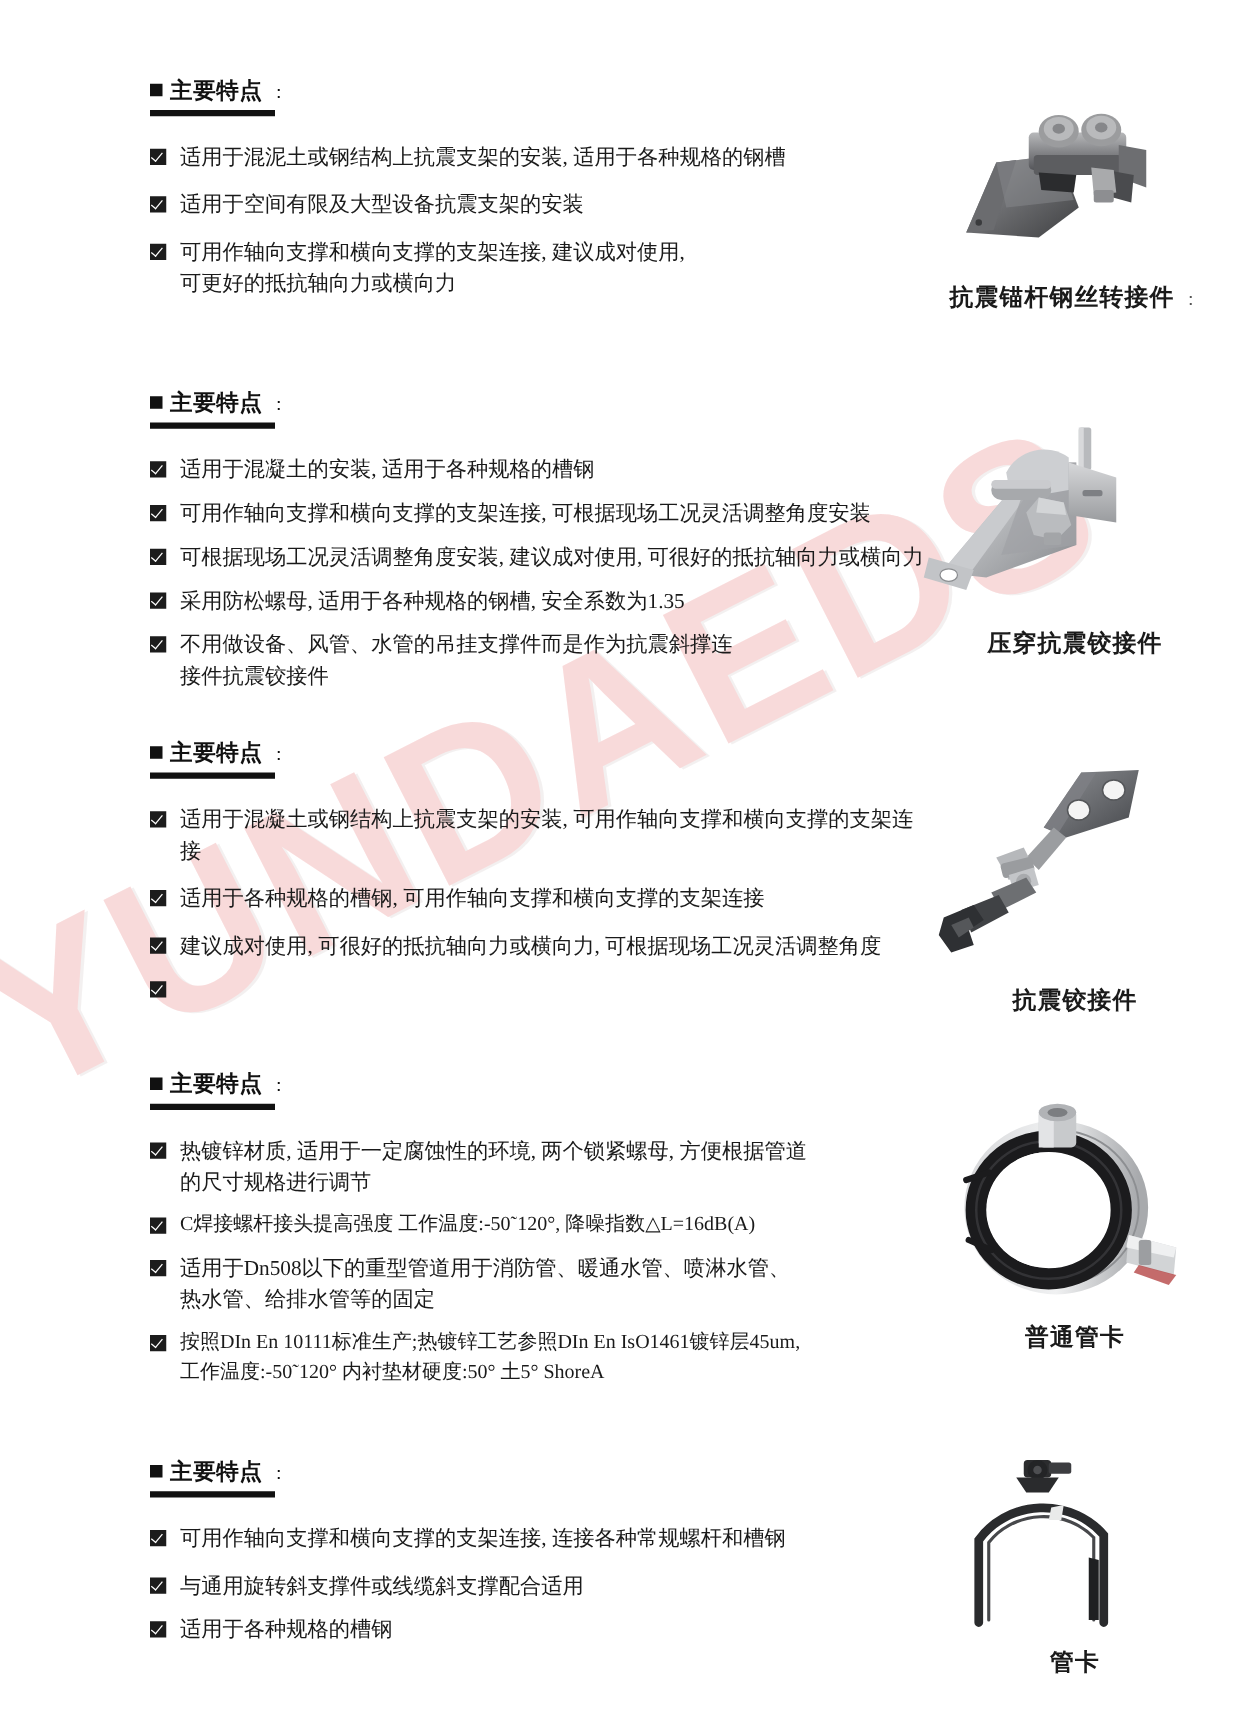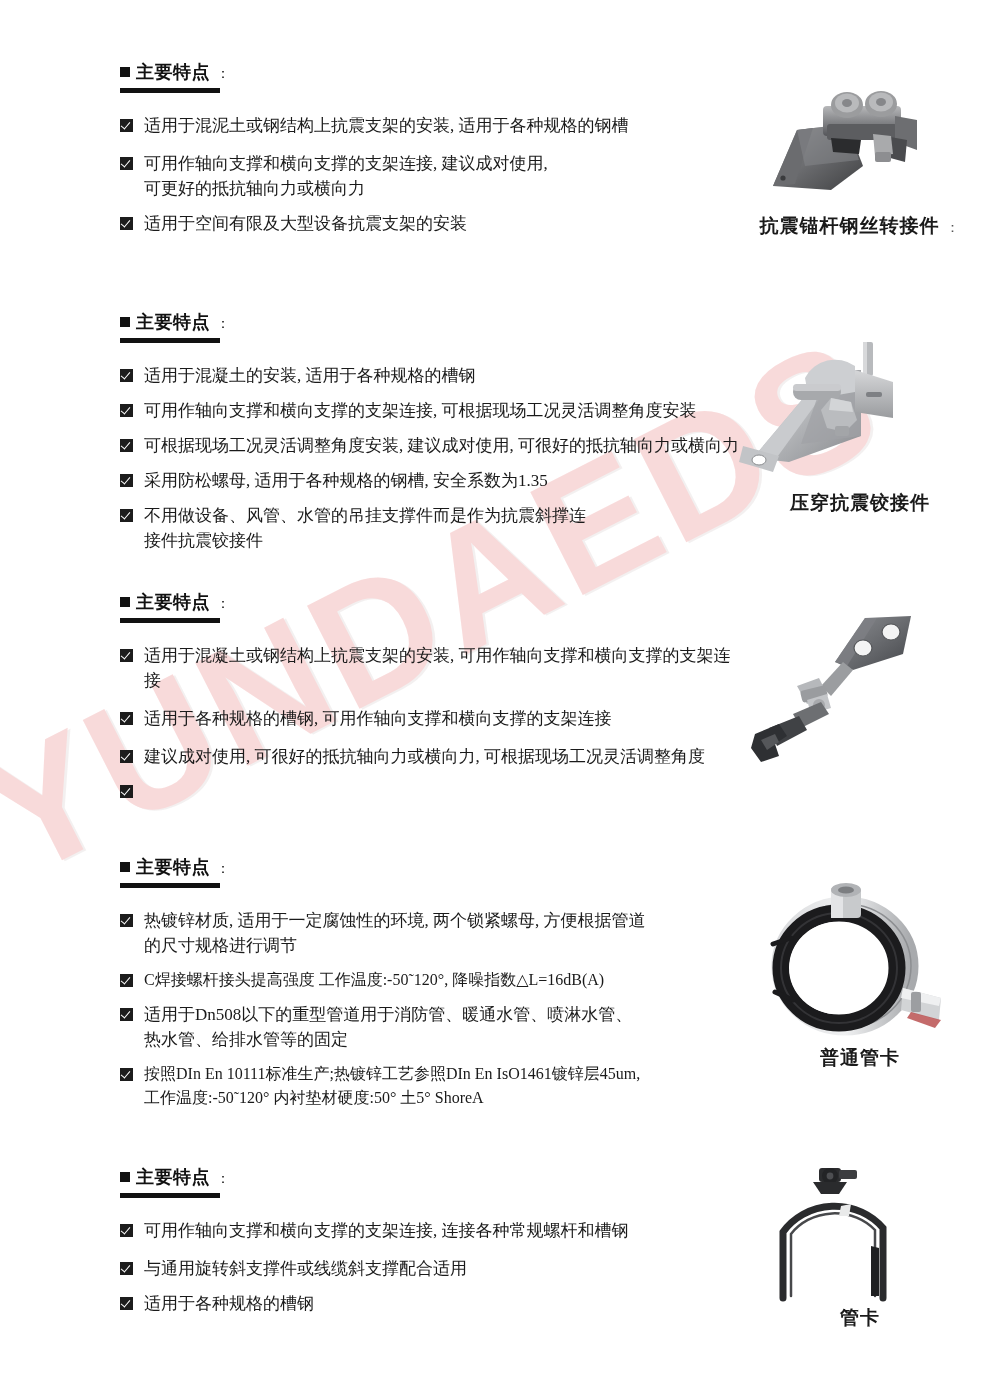--- a/index.html
+++ b/index.html
@@ -153,21 +153,21 @@
   
   .product {
     position: relative;
     width: 250px;
   }
   .product-figure {
     width: 250px;
     display: block;
   }
   .product-caption {
-    margin-top: 0;
+    margin-top: 12px;
     font-family: "Liberation Sans", "DejaVu Sans", sans-serif;
     font-weight: 700;
     font-size: 19px;
     color: #1a1a1a;
     letter-spacing: 1px;
   }
   .caption-mark {
     font-weight: 400;
     font-size: 14px;
     color: #555;
@@ -193,28 +193,28 @@
             <span class="heading-title">主要特点</span>
             <span class="heading-colon">：</span>
           </div>
           <div class="heading-rule"></div>
         </div>
         <div class="bullets">
           <div class="bullet">
             <span class="check-box"></span>
             <span class="bullet-text">适用于混泥土或钢结构上抗震支架的安装, 适用于各种规格的钢槽</span>
           </div>
+          <div class="bullet">
+            <span class="check-box"></span>
+            <span class="bullet-text">适用于空间有限及大型设备抗震支架的安装</span>
+          </div>
           <div class="bullet tight">
             <span class="check-box"></span>
             <span class="bullet-text">可用作轴向支撑和横向支撑的支架连接, 建议成对使用,
 可更好的抵抗轴向力或横向力</span>
-          </div>
-          <div class="bullet">
-            <span class="check-box"></span>
-            <span class="bullet-text">适用于空间有限及大型设备抗震支架的安装</span>
           </div>
         </div>
       </div>
       <div class="img-col" style="top:18px;">
         <div class="product">
           <svg class="product-figure" viewBox="0 0 250 135">
             <defs>
               <linearGradient id="m1" x1="0" y1="0" x2="1" y2="1">
                 <stop offset="0" stop-color="#9a9a9c"></stop>
                   <stop offset="0.45" stop-color="#6f7073"></stop>
@@ -385,20 +385,23 @@
             <polygon points="62,76 84,68 92,84 72,94" fill="#b6b8bb"></polygon>
             <rect x="66" y="78" width="26" height="12" rx="3" fill="#9a9c9f" transform="rotate(-14 79 84)"></rect>
             <polygon points="72,90 92,84 96,98 76,104" fill="#c3c5c8"></polygon>
             <circle cx="84" cy="95" r="6" fill="#a8aaad"></circle>
 
             <polygon points="58,104 86,92 94,104 66,118" fill="#6d6f72"></polygon>
             <polygon points="34,118 64,106 72,120 42,136" fill="#404245"></polygon>
             <path d="M20,124 L44,114 L52,126 L40,134 L44,146 L26,152 L16,138 Z" fill="#2e3033"></path>
             <path d="M26,130 L40,124 L44,132 L32,140 Z" fill="#55575a"></path>
           </svg>
+          <div class="product-caption">
+            <span>抗震铰接件</span>
+          </div>
         </div>
       </div>
     </div>
 
     <div class="section" style="top:855px;">
       <div class="text-col">
         <div class="heading">
           <div class="heading-row">
             <span class="heading-marker"></span>
             <span class="heading-title">主要特点</span>

